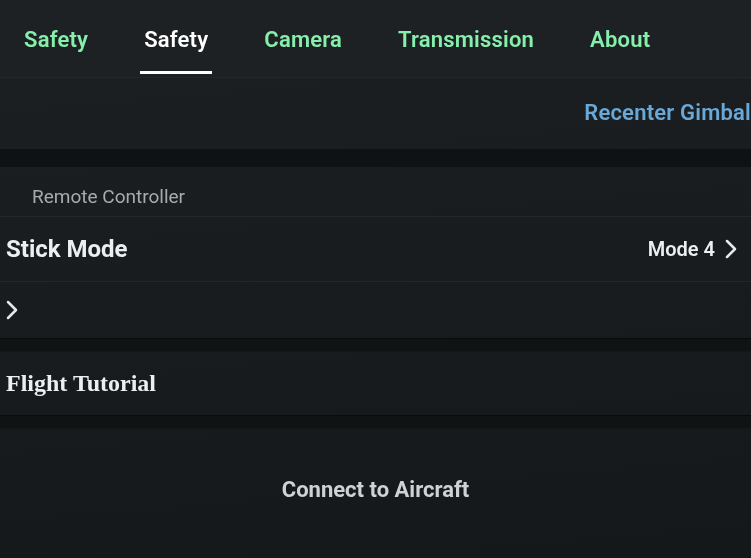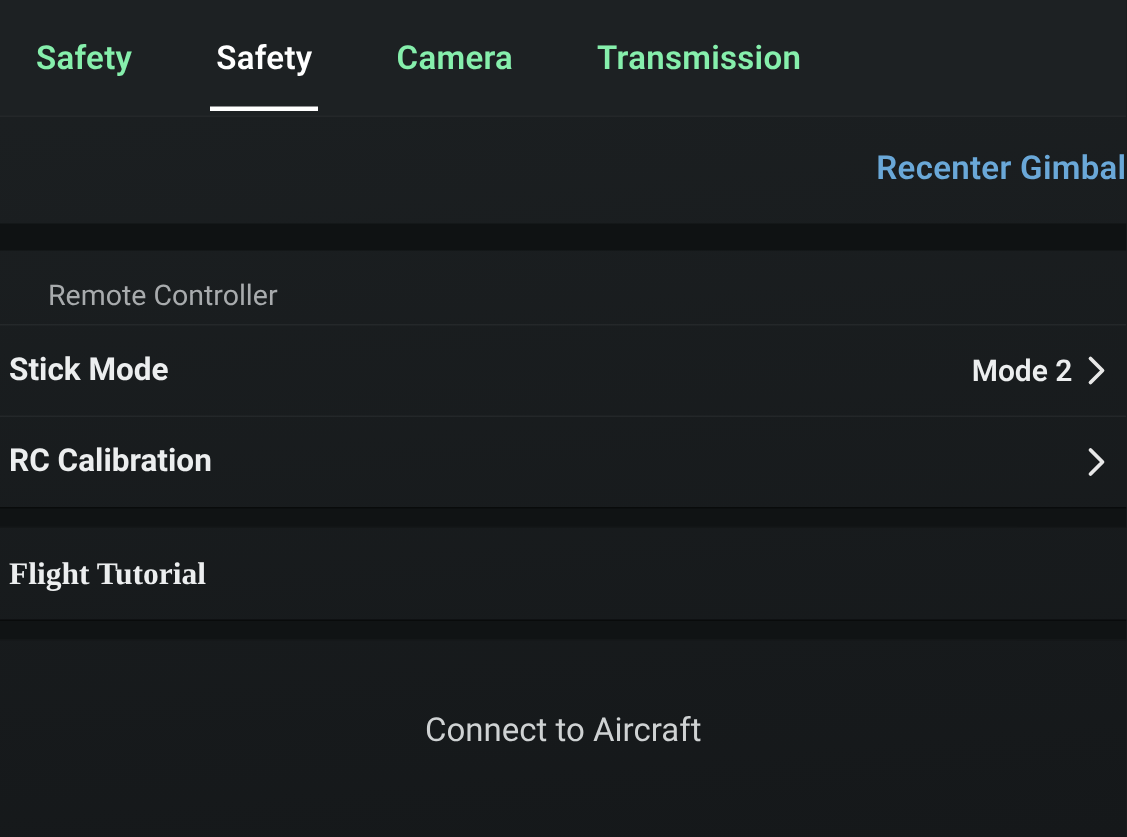--- a/index.html
+++ b/index.html
@@ -72,21 +72,21 @@
       justify-content: space-between;
       align-items: center;
       padding: 18px 14px 18px 6px;
       border-top: 1px solid rgba(255,255,255,0.05);
       cursor: pointer;
     }
     .row:first-of-type {
       margin-top: 6px;
     }
     .row-label {
-      font-size: 21px;
+      font-size: 24px;
       font-weight: 700;
       color: #eceeef;
       text-align: center;
     }
     .row-right {
       display: flex;
       align-items: center;
       gap: 10px;
     }
     .row-value {
@@ -105,58 +105,58 @@
       background: #101314;
       border-top: 1px solid rgba(0,0,0,0.4);
       border-bottom: 1px solid rgba(255,255,255,0.02);
     }
     .bottom-area {
       padding-top: 28px;
     }
     .connect {
       text-align: center;
       font-size: 22px;
-      font-weight: 400;
+      font-weight: 700;
       color: #cfd2d3;
       padding: 20px 0;
       cursor: pointer;
     }
   </style>
 </head>
 <body>
 
 <div class="screen">
 
   <div class="tabs">
     <div class="tab">Safety</div>
     <div class="tab active">Safety</div>
     <div class="tab">Camera</div>
     <div class="tab">Transmission</div>
+    <div class="tab">About</div>
   </div>
 
   <div class="action-link">Recenter Gimbal</div>
 
   <div class="section-divider"></div>
 
   <div class="section-header">Remote Controller</div>
 
   <div class="row">
     <div class="row-label">Stick Mode</div>
     <div class="row-right">
-      <span class="row-value">Mode 2</span>
+      <span class="row-value">Mode 4</span>
       <span class="chevron">
         <svg viewBox="0 0 12 20" width="12" height="20">
             <path d="M2 2 L10 10 L2 18" stroke="#e8e8e8" stroke-width="2.5" fill="none" stroke-linecap="round" stroke-linejoin="round"></path>
           </svg>
       </span>
     </div>
   </div>
 
   <div class="row">
-    <div class="row-label">RC Calibration</div>
     <div class="row-right">
       <span class="chevron">
         <svg viewBox="0 0 12 20" width="12" height="20">
             <path d="M2 2 L10 10 L2 18" stroke="#e8e8e8" stroke-width="2.5" fill="none" stroke-linecap="round" stroke-linejoin="round"></path>
           </svg>
       </span>
     </div>
   </div>
 
   <div class="spacer"></div>

